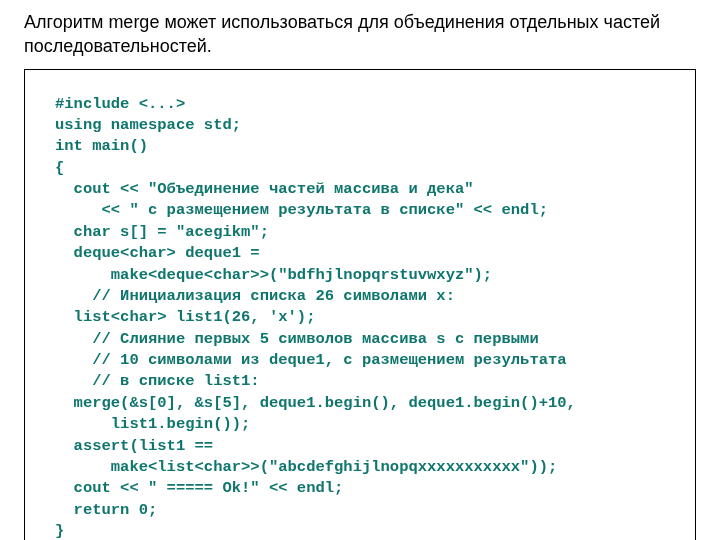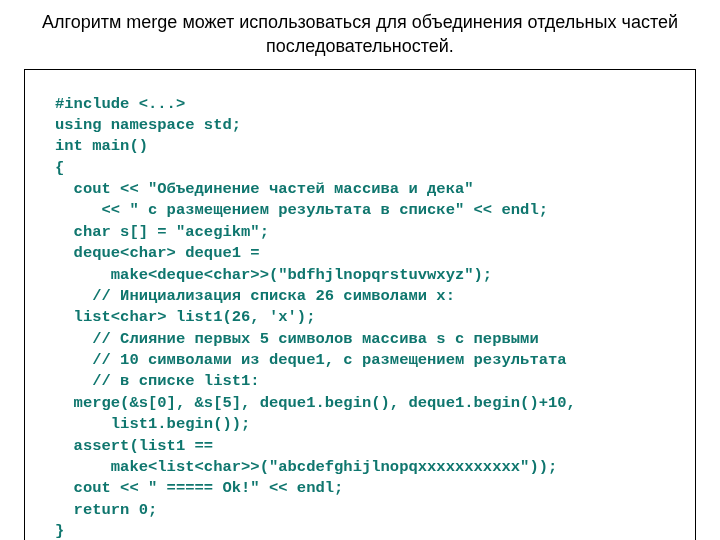--- a/index.html
+++ b/index.html
@@ -12,21 +12,20 @@
     overflow: hidden;
   }
   .page {
     padding: 10px 24px 0 24px;
   }
   .intro {
     font-size: 18px;
     line-height: 1.35;
     color: #000;
     margin: 0 0 10px 0;
-    text-align: center;
   }
   .codebox {
     border: 1px solid #000;
     padding: 12px 18px 18px 18px;
     background: #fff;
   }
   pre.code {
     margin: 12px;
     font-family: "Courier New", Courier, monospace;
     font-size: 15.5px;

